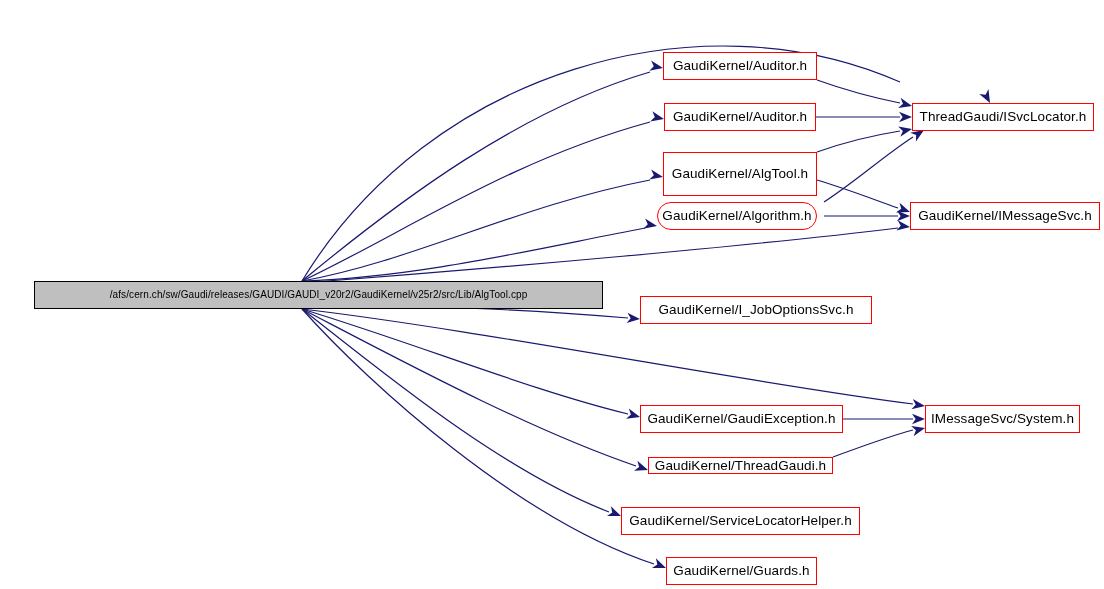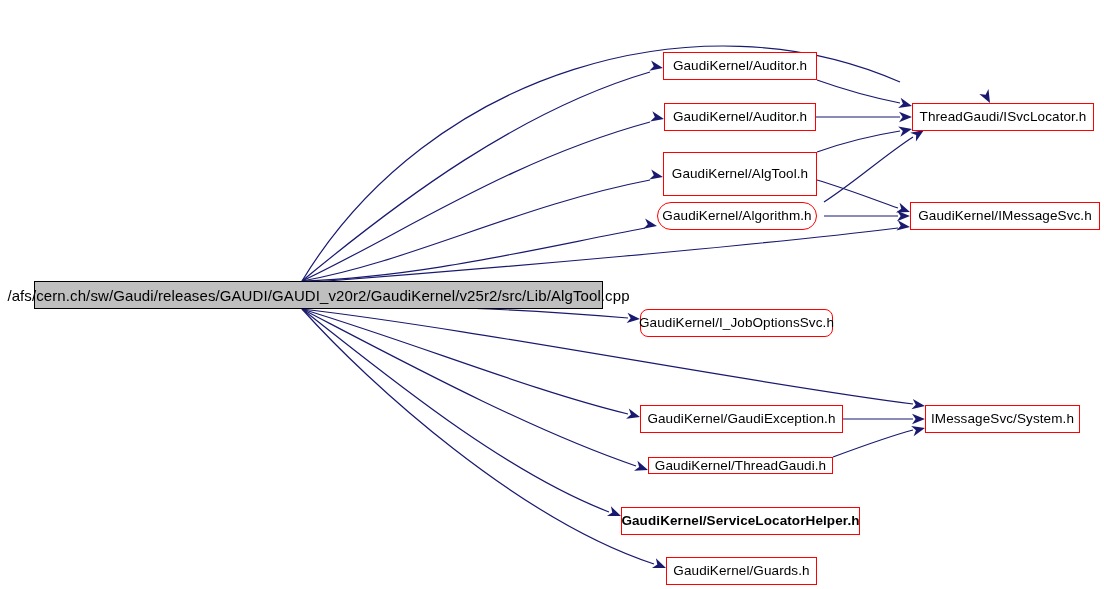--- a/index.html
+++ b/index.html
@@ -37,21 +37,21 @@
     line-height: 1;
     letter-spacing: 0.1px;
     color: #000000;
     background: #ffffff;
     border: 1.4px solid #ff0000;
     z-index: 5;
   }
   .node.root {
     background: #bfbfbf;
     border: 1.4px solid #000000;
-    font-size: 15px;
+    font-size: 10px;
     margin-left: 30px;
   }
   .node-label {
     display: block;
     padding: 0 6px;
   }
 </style>
 </head>
 <body>
 
@@ -115,33 +115,33 @@
       </div>
       <div class="node" style="left: 663px; top: 152px; width: 154px; height: 44px;">
         <span class="node-label">GaudiKernel/AlgTool.h</span>
       </div>
       <div class="node" style="left: 657px; top: 202px; width: 160px; height: 28px; border-radius: 14px;">
         <span class="node-label">GaudiKernel/Algorithm.h</span>
       </div>
       <div class="node" style="left: 910px; top: 202px; width: 190px; height: 28px;">
         <span class="node-label">GaudiKernel/IMessageSvc.h</span>
       </div>
-      <div class="node" style="left: 640px; top: 309px; width: 193px; height: 28px; border-radius: 8px;">
+      <div class="node" style="left: 640px; top: 296px; width: 232px; height: 28px;">
         <span class="node-label">GaudiKernel/I_JobOptionsSvc.h</span>
       </div>
       <div class="node" style="left: 640px; top: 405px; width: 203px; height: 28px;">
         <span class="node-label">GaudiKernel/GaudiException.h</span>
       </div>
       <div class="node" style="left: 925px; top: 405px; width: 155px; height: 28px;">
         <span class="node-label">IMessageSvc/System.h</span>
       </div>
       <div class="node" style="left: 648px; top: 457px; width: 185px; height: 17px;">
         <span class="node-label">GaudiKernel/ThreadGaudi.h</span>
       </div>
-      <div class="node" style="left: 621px; top: 507px; width: 239px; height: 28px; font-weight: bold;">
+      <div class="node" style="left: 621px; top: 507px; width: 239px; height: 28px;">
         <span class="node-label">GaudiKernel/ServiceLocatorHelper.h</span>
       </div>
       <div class="node" style="left: 666px; top: 557px; width: 151px; height: 28px;">
         <span class="node-label">GaudiKernel/Guards.h</span>
       </div>
     </div>
 
 </div>
 
 </body></html>

